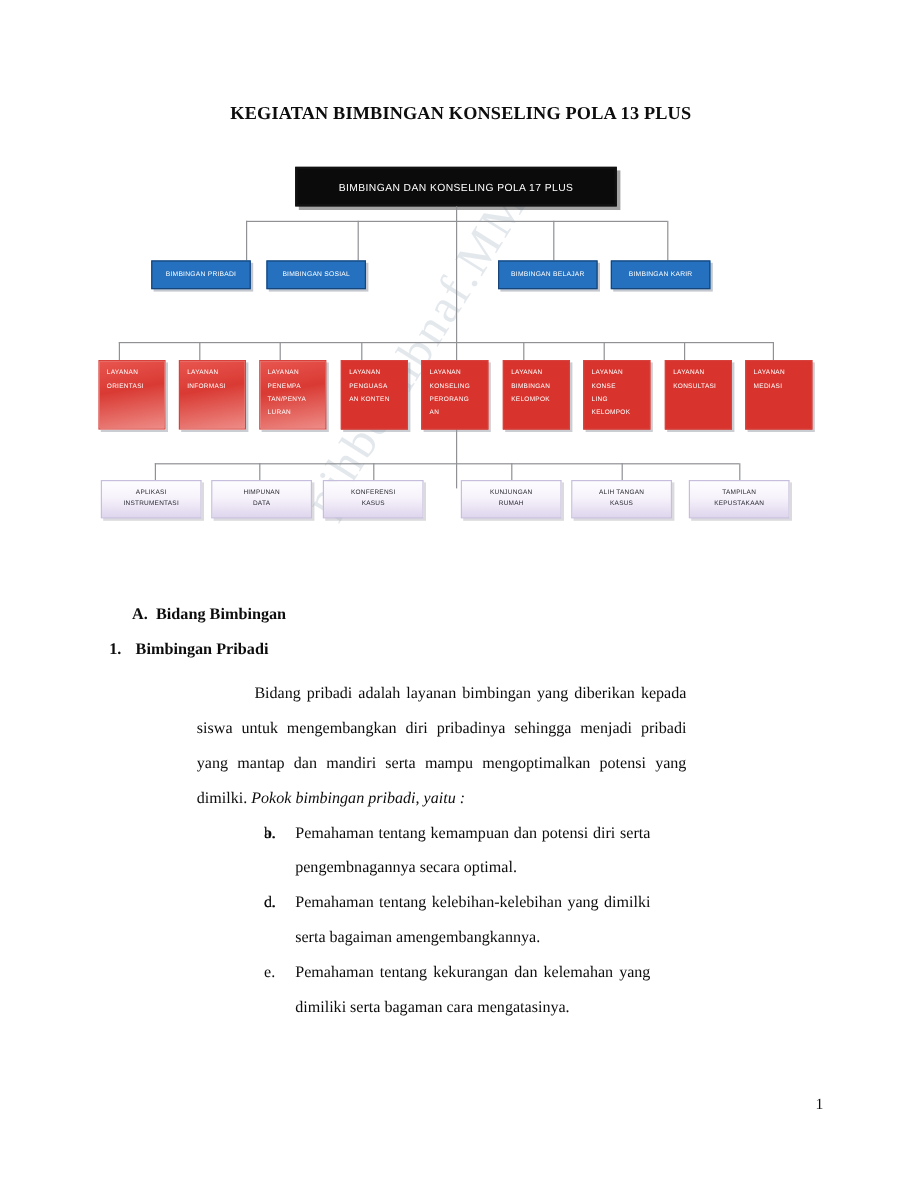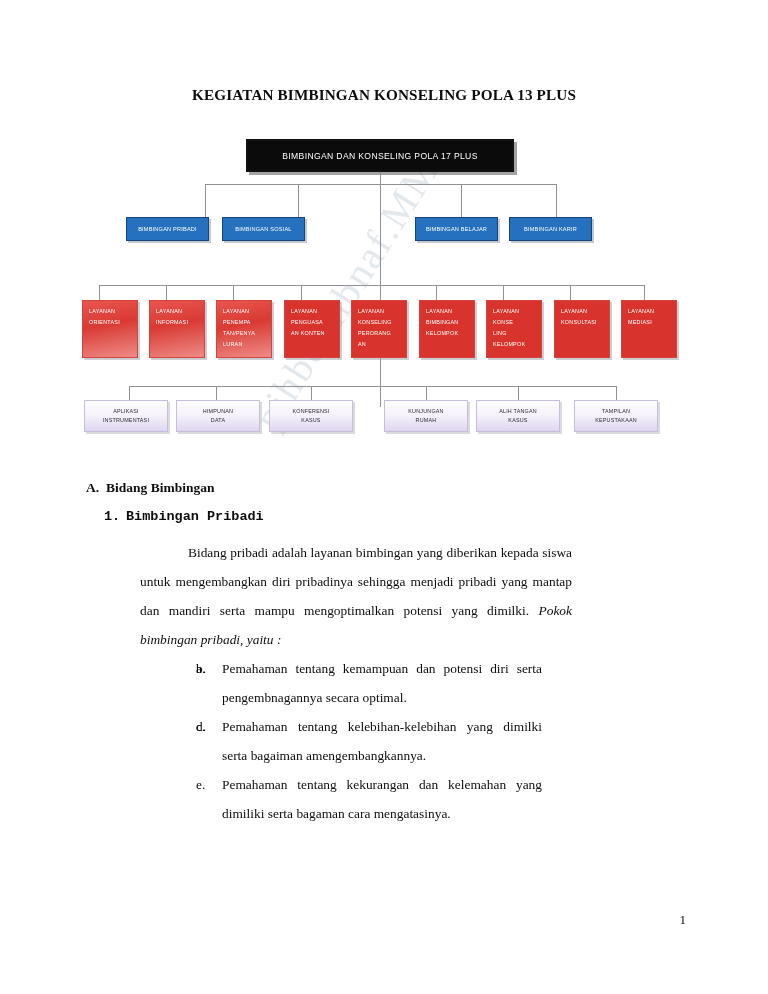--- a/index.html
+++ b/index.html
@@ -149,39 +149,39 @@
     font-family: "Liberation Sans", sans-serif;
     font-size: 5.4px;
     letter-spacing: 0.2px;
     line-height: 1.75;
     text-align: center;
   }
 
   
   .body-area {
     position: absolute;
-    top: 480px;
+    top: 504px;
     left: 0;
     width: 624px;
+    padding-left: 24px;
   }
   .lvl-a {
     position: relative;
     margin-left: 86px;
     font-weight: bold;
     font-size: 13.5px;
     margin-bottom: 13px;
   }
   .lvl-a .marker { display: inline-block; width: 20px; }
   .lvl-1 {
     position: relative;
-    margin-left: 104px;
+    margin-left: 67px;
     font-weight: bold;
     font-size: 13.5px;
     margin-bottom: 14px;
-    font-family: Liberation Mono, monospace;
   }
   .lvl-1 .marker { display: inline-block; width: 22px; }
 
   .para {
     margin-left: 140px;
     margin-right: 52px;
     font-size: 13.4px;
     line-height: 29px;
     text-align: justify;
     text-indent: 48px;

